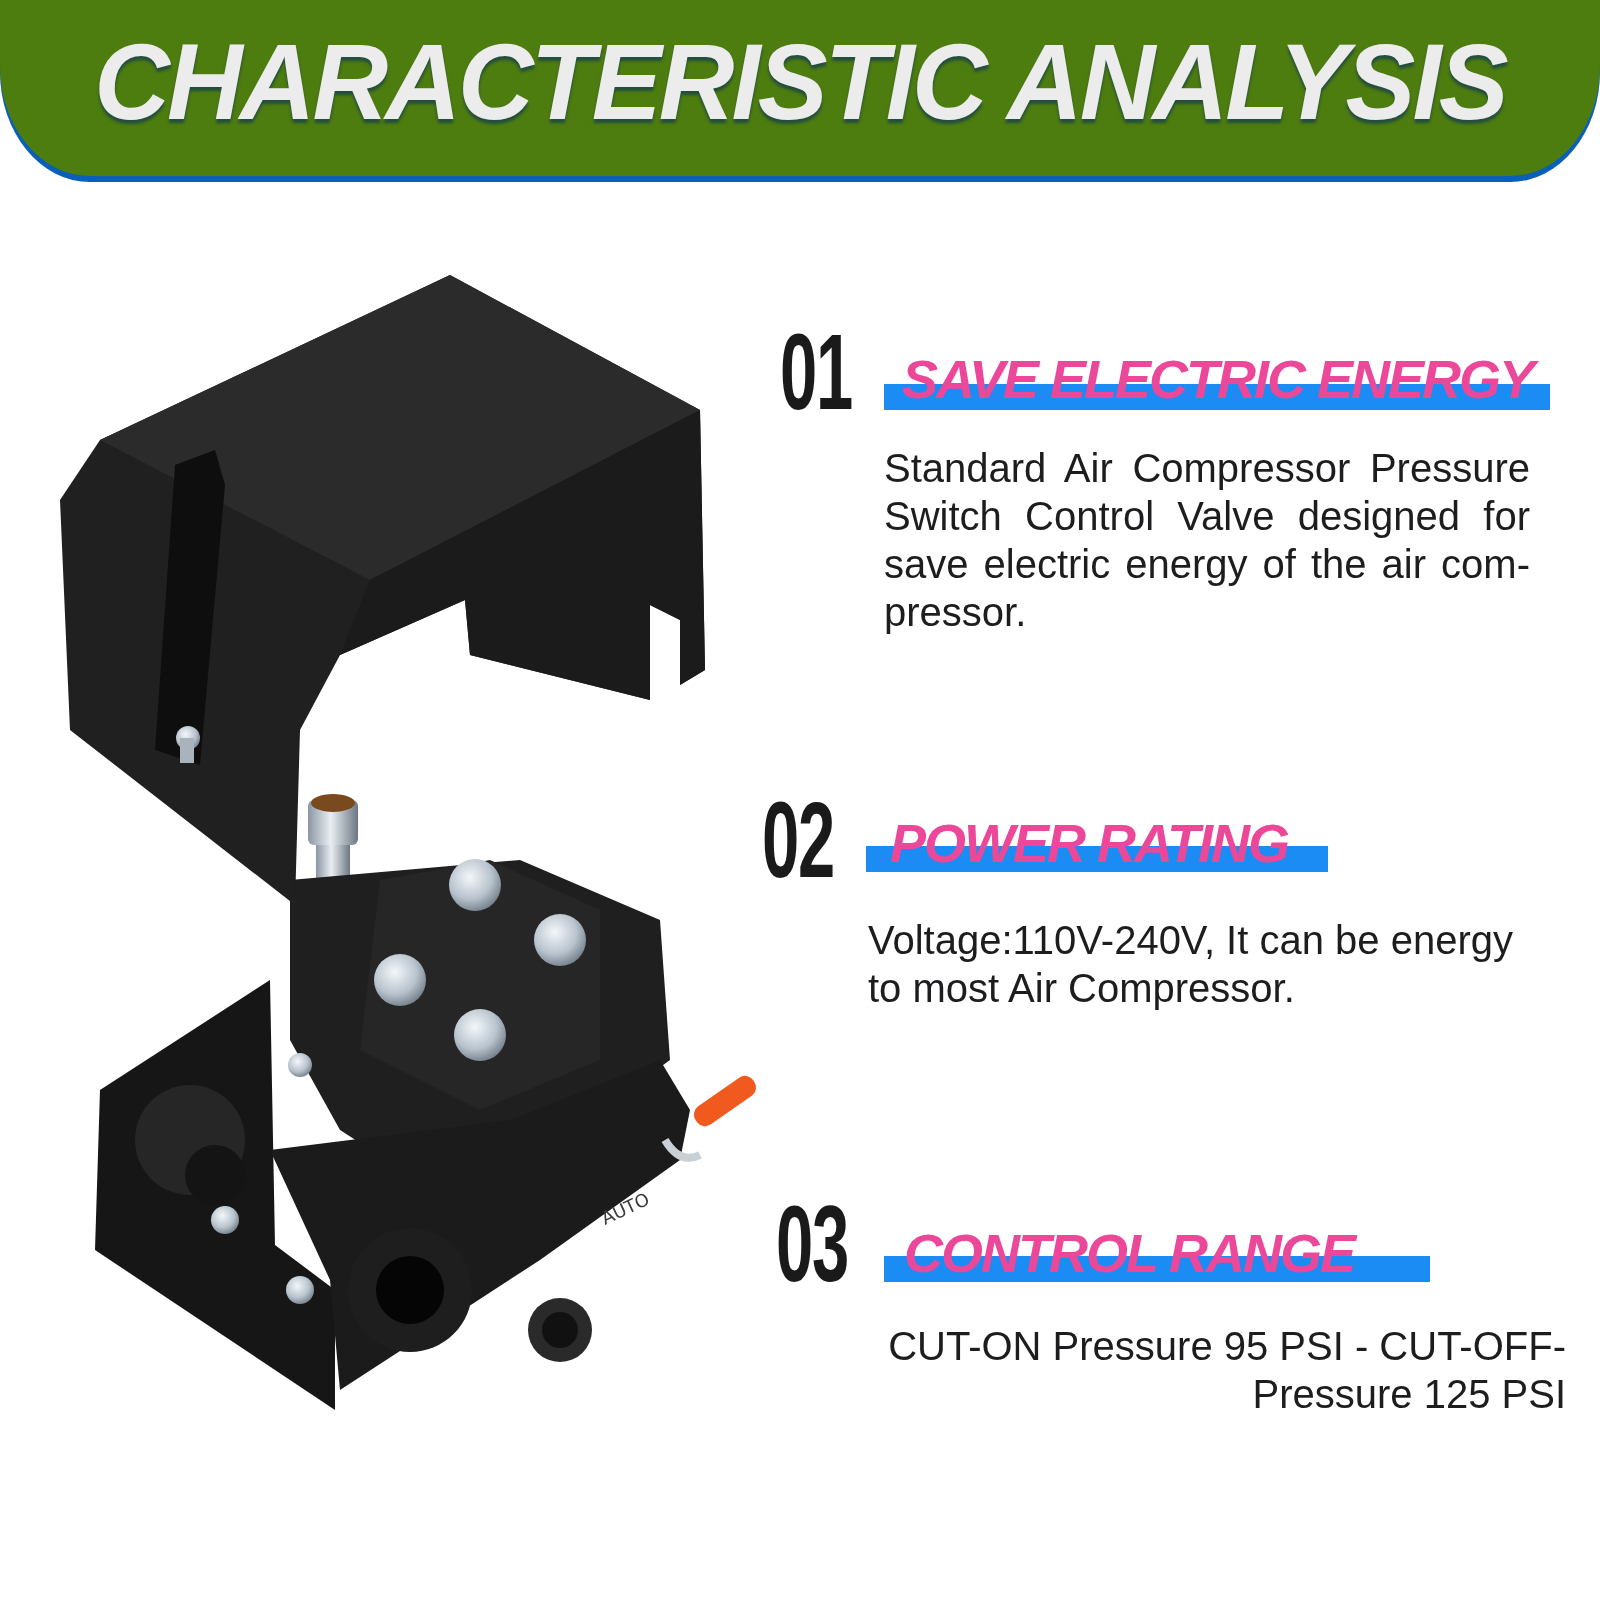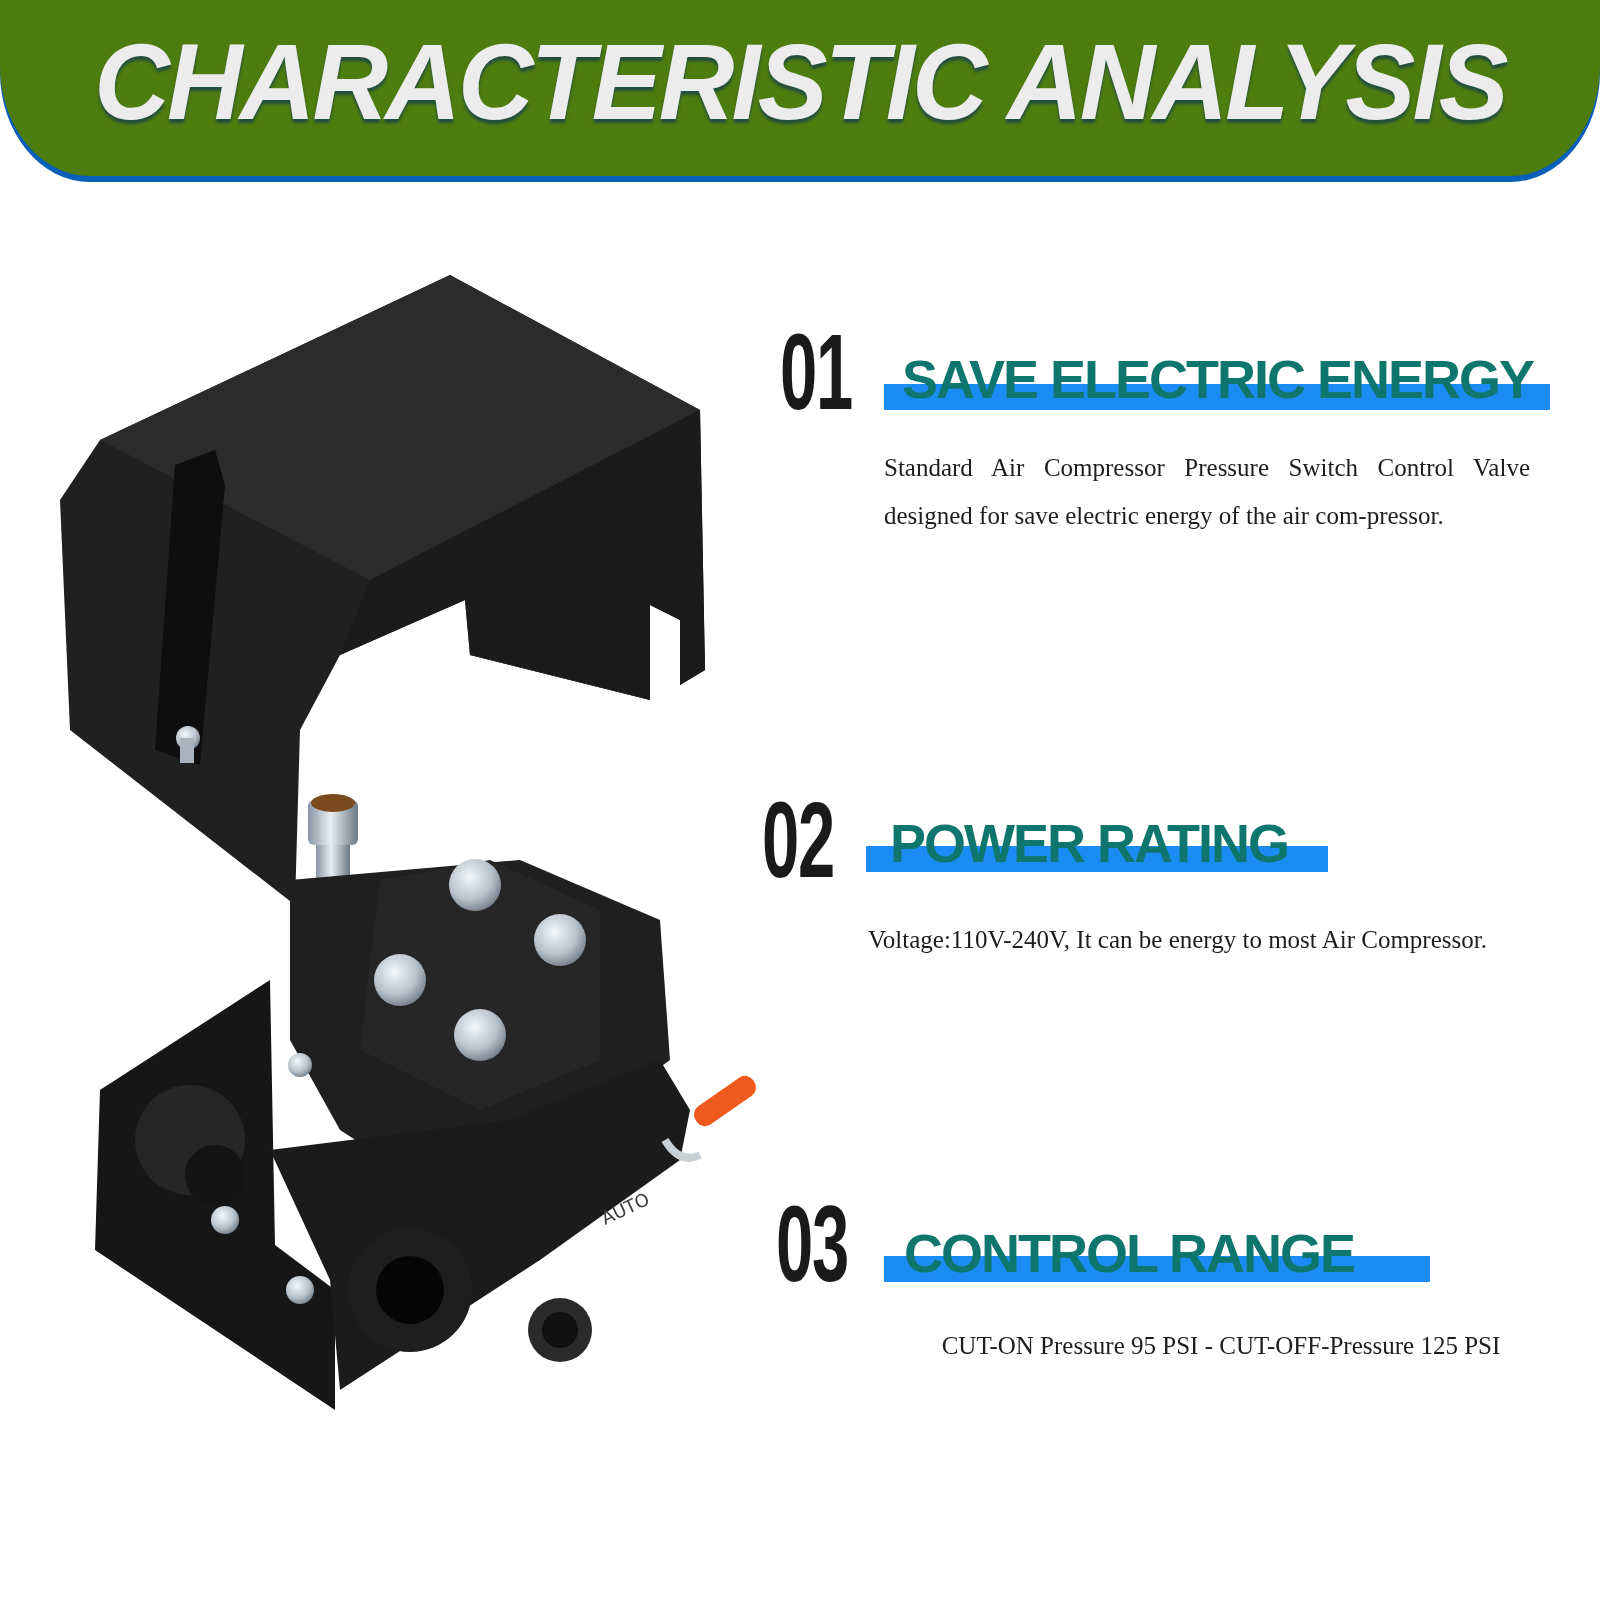--- a/index.html
+++ b/index.html
@@ -29,25 +29,25 @@
 
     
     .feature { position: absolute; }
     .feat-num {
       position: absolute; font-family: "Liberation Sans", sans-serif; font-weight: 700;
       font-size: 108px; line-height: 1; color: #1a1a1a; transform: scaleX(0.62); transform-origin: left top;
       letter-spacing: -2px;
     }
     .feat-bar { position: absolute; background: #1a8cf3; height: 26px; }
     .feat-title {
-      position: absolute; font-family: "Liberation Sans", sans-serif; font-weight: 700; 
-      font-size: 54px; line-height: 1; color: #0f766e; letter-spacing: -2px; white-space: nowrap;
+      position: absolute; font-family: "Liberation Sans", sans-serif; font-weight: 700; font-style: italic;
+      font-size: 54px; line-height: 1; color: #ec4899; letter-spacing: -2px; white-space: nowrap;
     }
     .feat-text {
-      position: absolute; font-family: Liberation Serif, serif; font-size: 25px; line-height: 48px;
+      position: absolute; font-family: Liberation Sans, sans-serif; font-size: 40px; line-height: 48px;
       color: #1d1d1f; text-align: justify;
     }
   </style>
 </head>
 <body>
 
 <div class="banner">
   <div class="banner-title">CHARACTERISTIC ANALYSIS</div>
 </div>
 
@@ -125,14 +125,14 @@
   <div class="feat-num" style="left:762px; top:786px;">02</div>
   <div class="feat-bar" style="left:866px; top:846px; width:462px;"></div>
   <div class="feat-title" style="left:890px; top:816px;text-align:center;">POWER RATING</div>
   <div class="feat-text" style="left:868px; top:916px; width:670px; text-align:left;">Voltage:110V-240V, It can be energy to most Air Compressor.</div>
 </div>
 
 <div class="feature">
   <div class="feat-num" style="left:776px; top:1190px;">03</div>
   <div class="feat-bar" style="left:884px; top:1256px; width:546px;"></div>
   <div class="feat-title" style="left:904px; top:1226px;">CONTROL RANGE</div>
-  <div class="feat-text" style="left:876px; top:1322px; width:690px; text-align:center;">CUT-ON Pressure 95 PSI - CUT-OFF-Pressure 125 PSI</div>
+  <div class="feat-text" style="left:876px; top:1322px; width:690px; text-align:right;">CUT-ON Pressure 95 PSI - CUT-OFF-Pressure 125 PSI</div>
 </div>
 
 </body></html>

